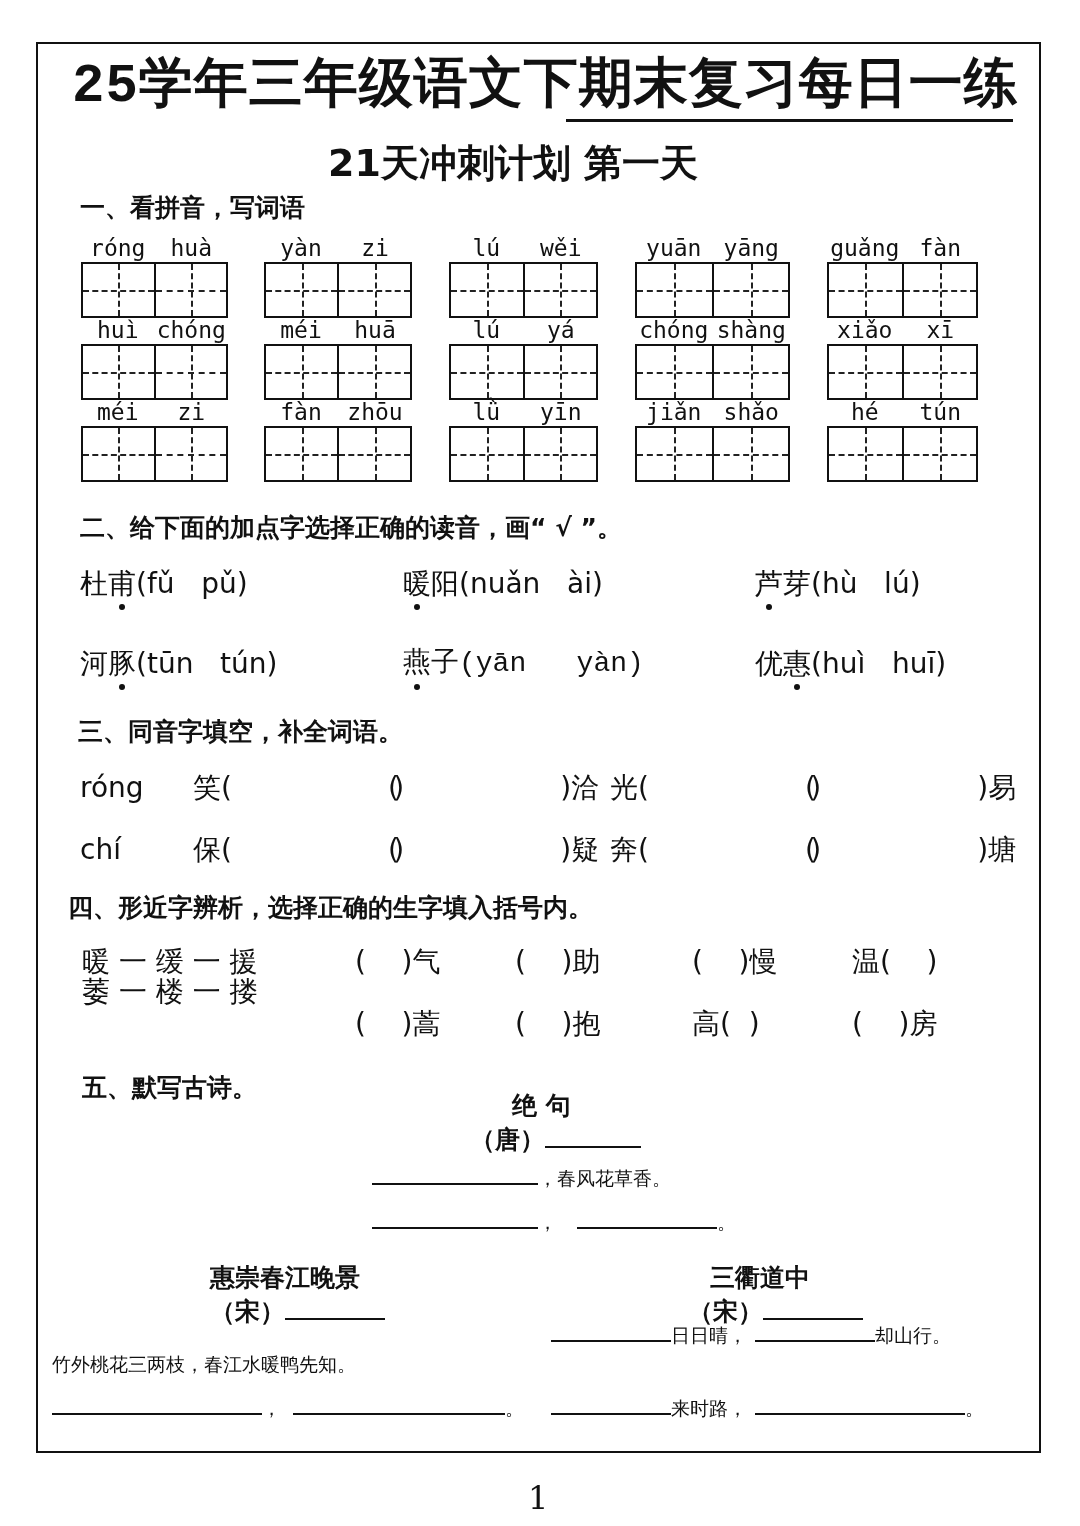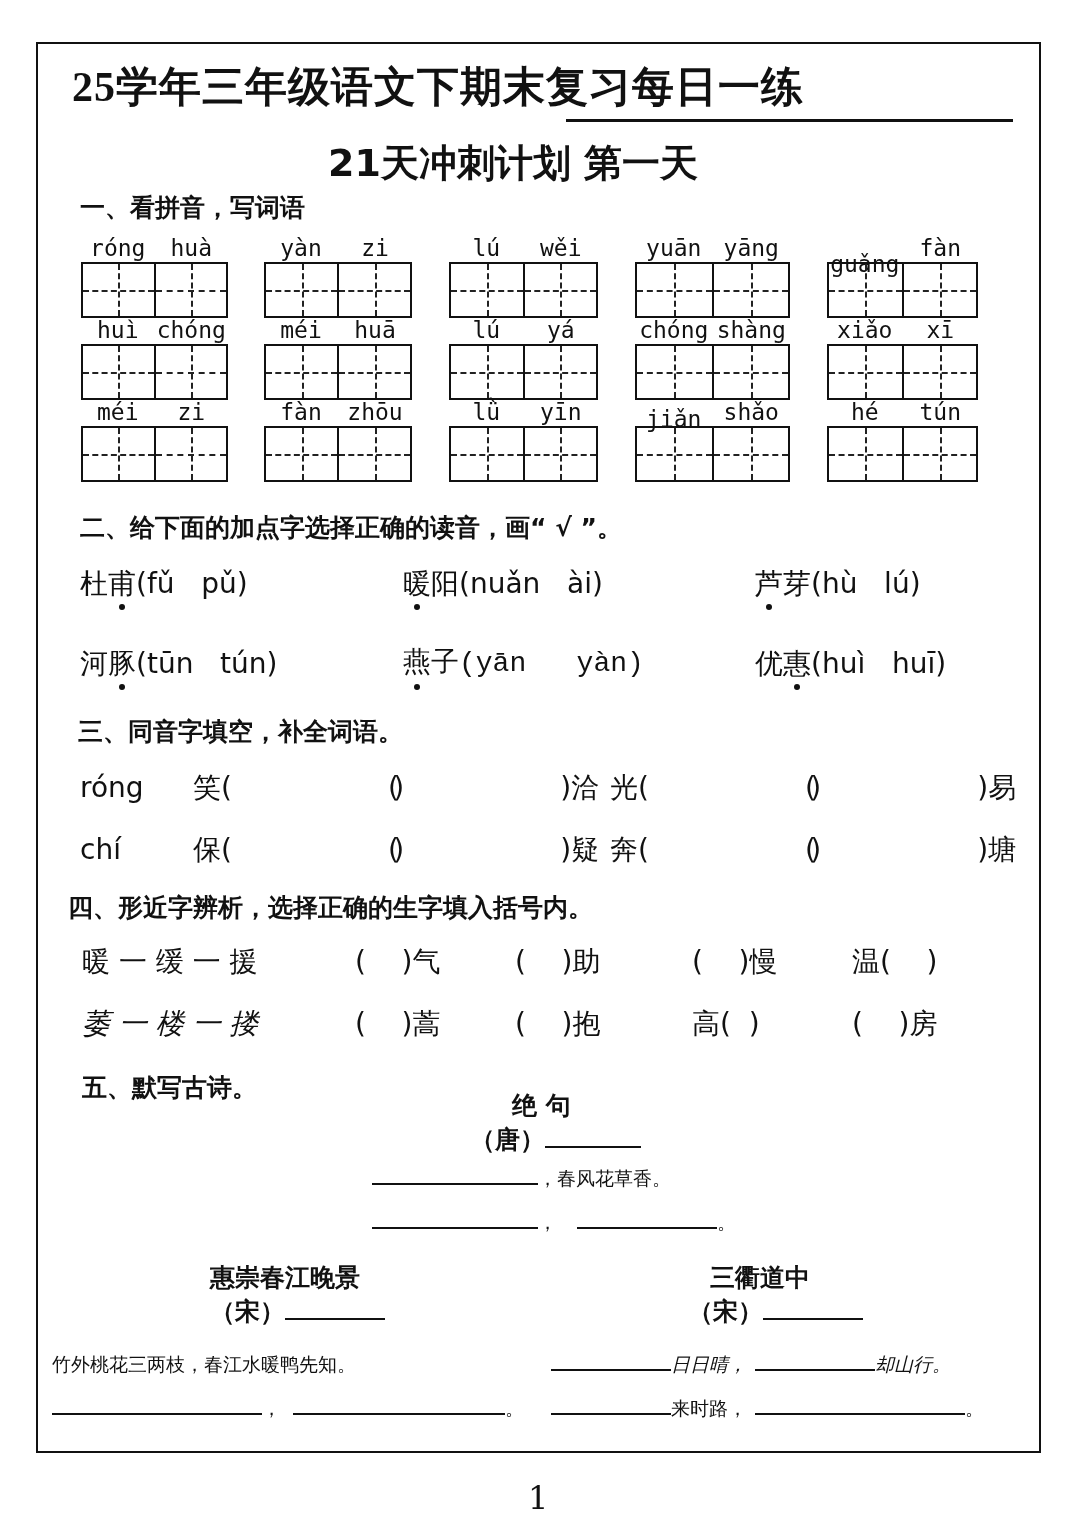--- a/index.html
+++ b/index.html
@@ -1,19 +1,19 @@
 <!DOCTYPE html>
 <html><head>
 <meta charset="utf-8">
 <style>
   html, body { margin: 0; padding: 0; background: #ffffff; }
   body { width: 1080px; height: 1526px; position: relative; overflow: hidden; color: #111; font-family: "DejaVu Serif", "Liberation Serif", serif; }
   .frame { position: absolute; left: 36px; top: 42px; width: 1005px; height: 1411px; border: 2px solid #111; box-sizing: border-box; }
   .abs { position: absolute; white-space: nowrap; }
-  .title { left: 72px; top: 52px; font-size: 42px; font-weight: bold; letter-spacing: 1px; line-height: 70px; font-family: Liberation Serif, serif; }
+  .title { left: 72px; top: 52px; font-size: 54px; font-weight: bold; letter-spacing: 1px; line-height: 70px; font-family: Liberation Mono, monospace; }
   .title-underline { left: 566px; top: 119px; width: 447px; height: 3px; background: #111; }
   .subtitle { left: 328px; top: 138px; font-size: 38px; font-weight: bold; line-height: 50px; font-family: "DejaVu Sans", sans-serif; }
   .sec { font-size: 25px; font-weight: bold; line-height: 40px; font-family: "DejaVu Sans", sans-serif; }
   .py { font-size: 23px; line-height: 26px; font-family: "DejaVu Sans Mono", "Liberation Mono", monospace; text-align: center; }
   .grid2 { position: absolute; height: 56px; border: 2px solid #111; box-sizing: border-box; display: flex; }
   .cell { flex: 1; position: relative; box-sizing: border-box; }
   .cell + .cell { border-left: 2px solid #111; }
   .cell::before { content: ""; position: absolute; left: 0; right: 0; top: 50%; border-top: 2px dashed #222; }
   .cell::after { content: ""; position: absolute; top: 0; bottom: 0; left: 50%; border-left: 2px dashed #222; }
   .body-text { font-size: 28px; line-height: 36px; font-family: "DejaVu Sans", sans-serif; }
@@ -52,21 +52,21 @@
     <div class="grid2" style="left: 449px; top: 262px; width: 149px;">
       <div class="cell"></div>
       <div class="cell"></div>
     </div>
     <div class="abs py" style="left: 635px; top: 235px; width: 77.5px;">yuān</div>
     <div class="abs py" style="left: 712.5px; top: 235px; width: 77.5px;">yāng</div>
     <div class="grid2" style="left: 635px; top: 262px; width: 155px;">
       <div class="cell"></div>
       <div class="cell"></div>
     </div>
-    <div class="abs py" style="left: 827px; top: 235px; width: 75.5px; margin-top: 16px;">guǎng</div>
+    <div class="abs py" style="left: 827px; top: 235px; width: 75.5px;">guǎng</div>
     <div class="abs py" style="left: 902.5px; top: 235px; width: 75.5px;">fàn</div>
     <div class="grid2" style="left: 827px; top: 262px; width: 151px;">
       <div class="cell"></div>
       <div class="cell"></div>
     </div>
     <div class="abs py" style="left: 81px; top: 317px; width: 73.5px;">huì</div>
     <div class="abs py" style="left: 154.5px; top: 317px; width: 73.5px;">chóng</div>
     <div class="grid2" style="left: 81px; top: 344px; width: 147px;">
       <div class="cell"></div>
       <div class="cell"></div>
@@ -106,21 +106,21 @@
     <div class="grid2" style="left: 264px; top: 426px; width: 148px;">
       <div class="cell"></div>
       <div class="cell"></div>
     </div>
     <div class="abs py" style="left: 449px; top: 399px; width: 74.5px;">lǜ</div>
     <div class="abs py" style="left: 523.5px; top: 399px; width: 74.5px;">yīn</div>
     <div class="grid2" style="left: 449px; top: 426px; width: 149px;">
       <div class="cell"></div>
       <div class="cell"></div>
     </div>
-    <div class="abs py" style="left: 635px; top: 399px; width: 77.5px; margin-top: 7px;">jiǎn</div>
+    <div class="abs py" style="left: 635px; top: 399px; width: 77.5px;">jiǎn</div>
     <div class="abs py" style="left: 712.5px; top: 399px; width: 77.5px;">shǎo</div>
     <div class="grid2" style="left: 635px; top: 426px; width: 155px;">
       <div class="cell"></div>
       <div class="cell"></div>
     </div>
     <div class="abs py" style="left: 827px; top: 399px; width: 75.5px;">hé</div>
     <div class="abs py" style="left: 902.5px; top: 399px; width: 75.5px;">tún</div>
     <div class="grid2" style="left: 827px; top: 426px; width: 151px;">
       <div class="cell"></div>
       <div class="cell"></div>
@@ -151,21 +151,21 @@
     <div class="abs body-text" style="left: 805px; top: 832px; white-space: pre; word-spacing: 18px;">(      )塘</div>
   </div>
 
 <div class="abs sec" style="left:68px; top:888px;">四、形近字辨析，选择正确的生字填入括号内。</div>
 <div id="s4">
     <div class="abs body-text" style="left: 82px; top: 944px; white-space: pre;">暖 一 缓 一 援</div>
     <div class="abs body-text" style="left: 355px; top: 944px; white-space: pre;">(    )气</div>
     <div class="abs body-text" style="left: 515px; top: 944px; white-space: pre;">(    )助</div>
     <div class="abs body-text" style="left: 692px; top: 944px; white-space: pre;">(    )慢</div>
     <div class="abs body-text" style="left: 852px; top: 944px; white-space: pre;">温(    )</div>
-    <div class="abs body-text" style="left: 82px; top: 1006px; white-space: pre; font-style: italic;">萎 一 楼 一 搂</div>
+    <div class="abs body-text" style="left: 82px; top: 974px; white-space: pre;">萎 一 楼 一 搂</div>
     <div class="abs body-text" style="left: 355px; top: 1006px; white-space: pre;">(    )蒿</div>
     <div class="abs body-text" style="left: 515px; top: 1006px; white-space: pre;">(    )抱</div>
     <div class="abs body-text" style="left: 692px; top: 1006px; white-space: pre;">高(  )</div>
     <div class="abs body-text" style="left: 852px; top: 1006px; white-space: pre;">(    )房</div>
   </div>
 
 <div class="abs sec" style="left:82px; top:1068px;">五、默写古诗。</div>
 
 <div class="abs poem-title" style="left:512px; top:1090px;">绝 句</div>
 <div class="abs poem-title" style="left:470px; top:1124px;">
@@ -184,20 +184,20 @@
 </div>
 <div class="abs poem-text" style="left:52px; top:1346px;">竹外桃花三两枝，春江水暖鸭先知。</div>
 <div class="abs poem-text" style="left:52px; top:1390px;">
   <span class="blank" style="width:210px;"></span><span>，</span><span class="blank" style="width:212px; margin-left:12px;"></span><span>。</span>
 </div>
 
 <div class="abs poem-title" style="left:710px; top:1262px;">三衢道中</div>
 <div class="abs poem-title" style="left:688px; top:1296px;">
   <span>（宋）</span><span class="blank" style="width:100px;"></span>
 </div>
-<div class="abs poem-text" style="left:551px; top:1346px;font-style:italic;">
+<div class="abs poem-text" style="left:551px; top:1317px;">
   <span class="blank" style="width:120px;"></span><span>日日晴，</span><span class="blank" style="width:120px; margin-left:8px;"></span><span>却山行。</span>
 </div>
 <div class="abs poem-text" style="left:551px; top:1390px;">
   <span class="blank" style="width:120px;"></span><span>来时路，</span><span class="blank" style="width:210px; margin-left:8px;"></span><span>。</span>
 </div>
 
 <div class="abs pagenum">1</div>
 
 </body></html>

